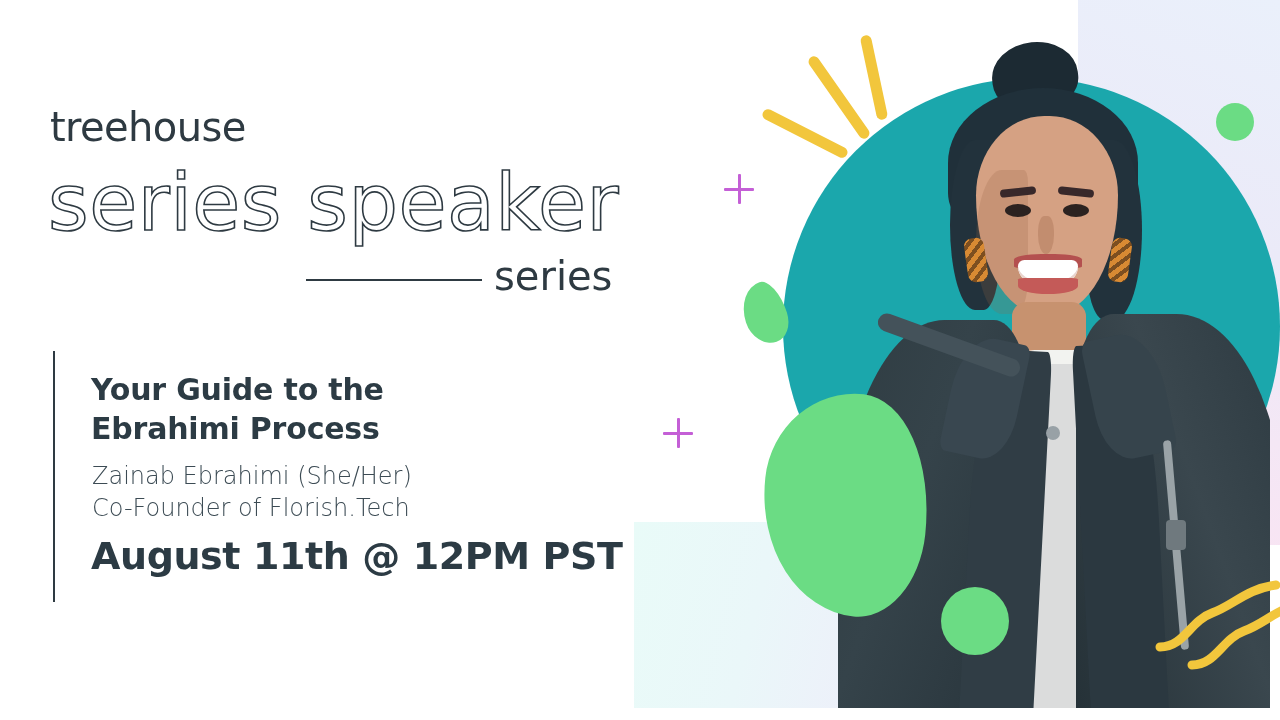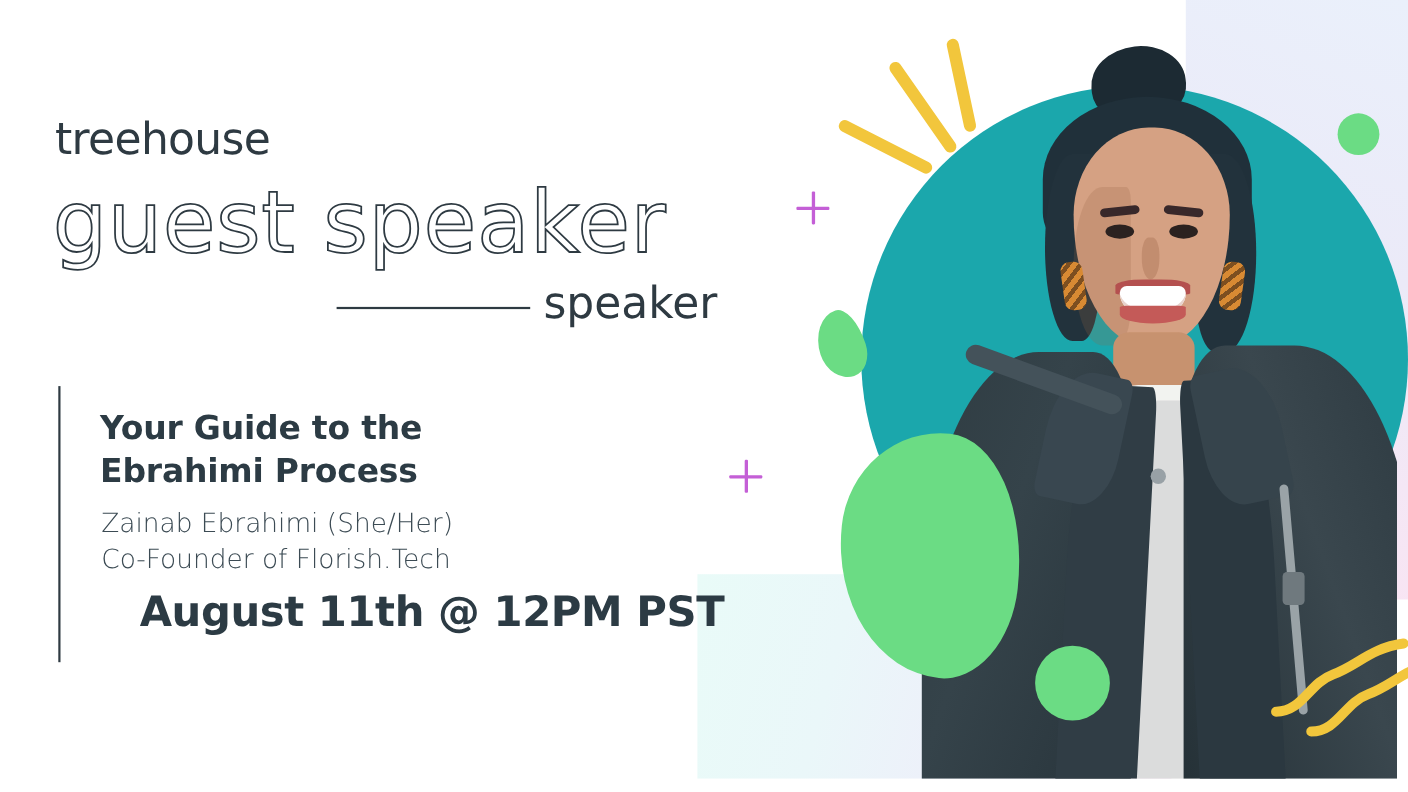--- a/index.html
+++ b/index.html
@@ -358,21 +358,20 @@
   }
   #event-datetime {
     position: absolute;
     left: 91px;
     top: 536px;
     font-size: 38px;
     font-weight: 700;
     letter-spacing: -0.4px;
     color: #2c3b44;
     line-height: 1.1;
-    margin-left: 36px;
   }
 </style>
 </head>
 <body>
 
 <div id="stage">
 
   <div class="panel" id="panel-topright"></div>
   <div class="panel" id="panel-bottomleft"></div>
 
@@ -425,24 +424,24 @@
 
   <svg id="wavy-group" viewBox="0 0 140 130">
     <path d="M10 92 C 34 92, 40 66, 62 58 C 84 50, 96 34, 126 30" fill="none" stroke="#f2c63c" stroke-width="9" stroke-linecap="round"></path>
     <path d="M42 110 C 66 110, 72 84, 94 76 C 116 68, 128 52, 156 48" fill="none" stroke="#f2c63c" stroke-width="9" stroke-linecap="round"></path>
   </svg>
 
   <div id="left-col">
 
     <div id="brand">treehouse</div>
 
-    <div id="headline-outline">guest speaker</div>
+    <div id="headline-outline">series speaker</div>
 
     <div id="series-rule"></div>
-    <div id="series-word">speaker</div>
+    <div id="series-word">series</div>
 
     <div id="left-rule"></div>
 
     <div id="talk-title">Your Guide to the Ebrahimi Process</div>
     <div id="speaker-name">Zainab Ebrahimi (She/Her)</div>
     <div id="speaker-role">Co-Founder of Florish.Tech</div>
     <div id="event-datetime">August 11th @ 12PM PST</div>
 
   </div>
 

